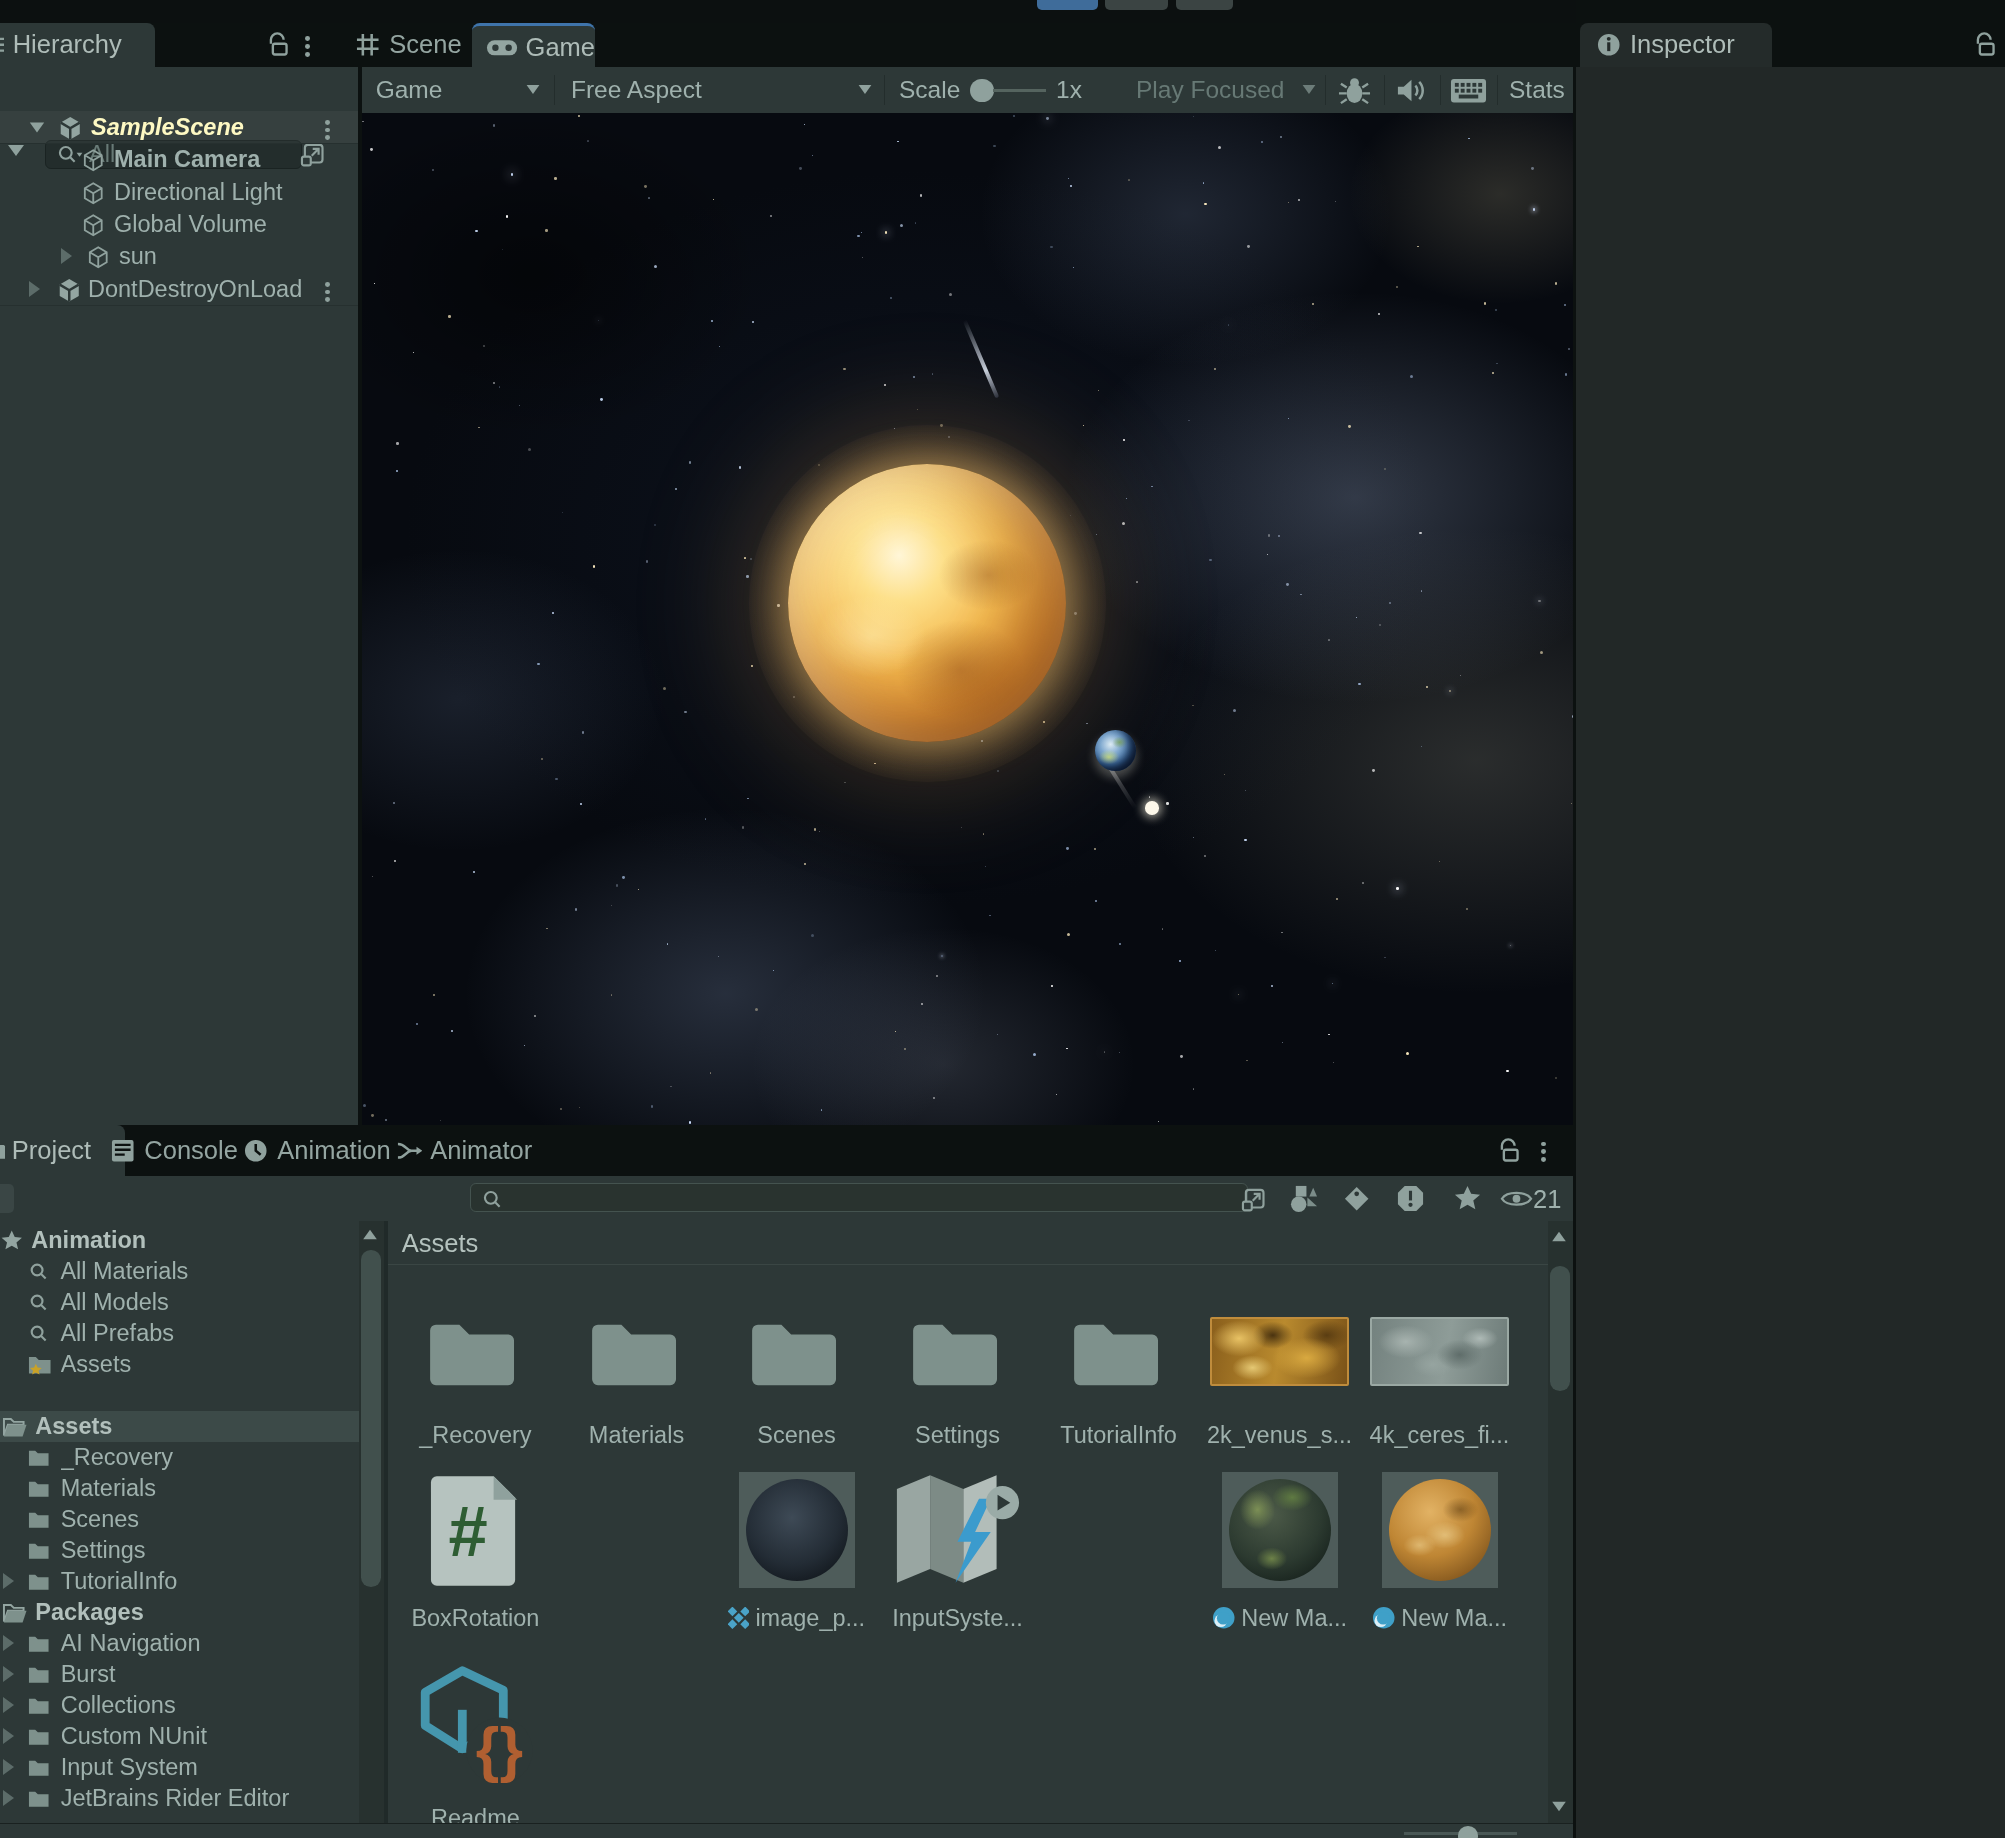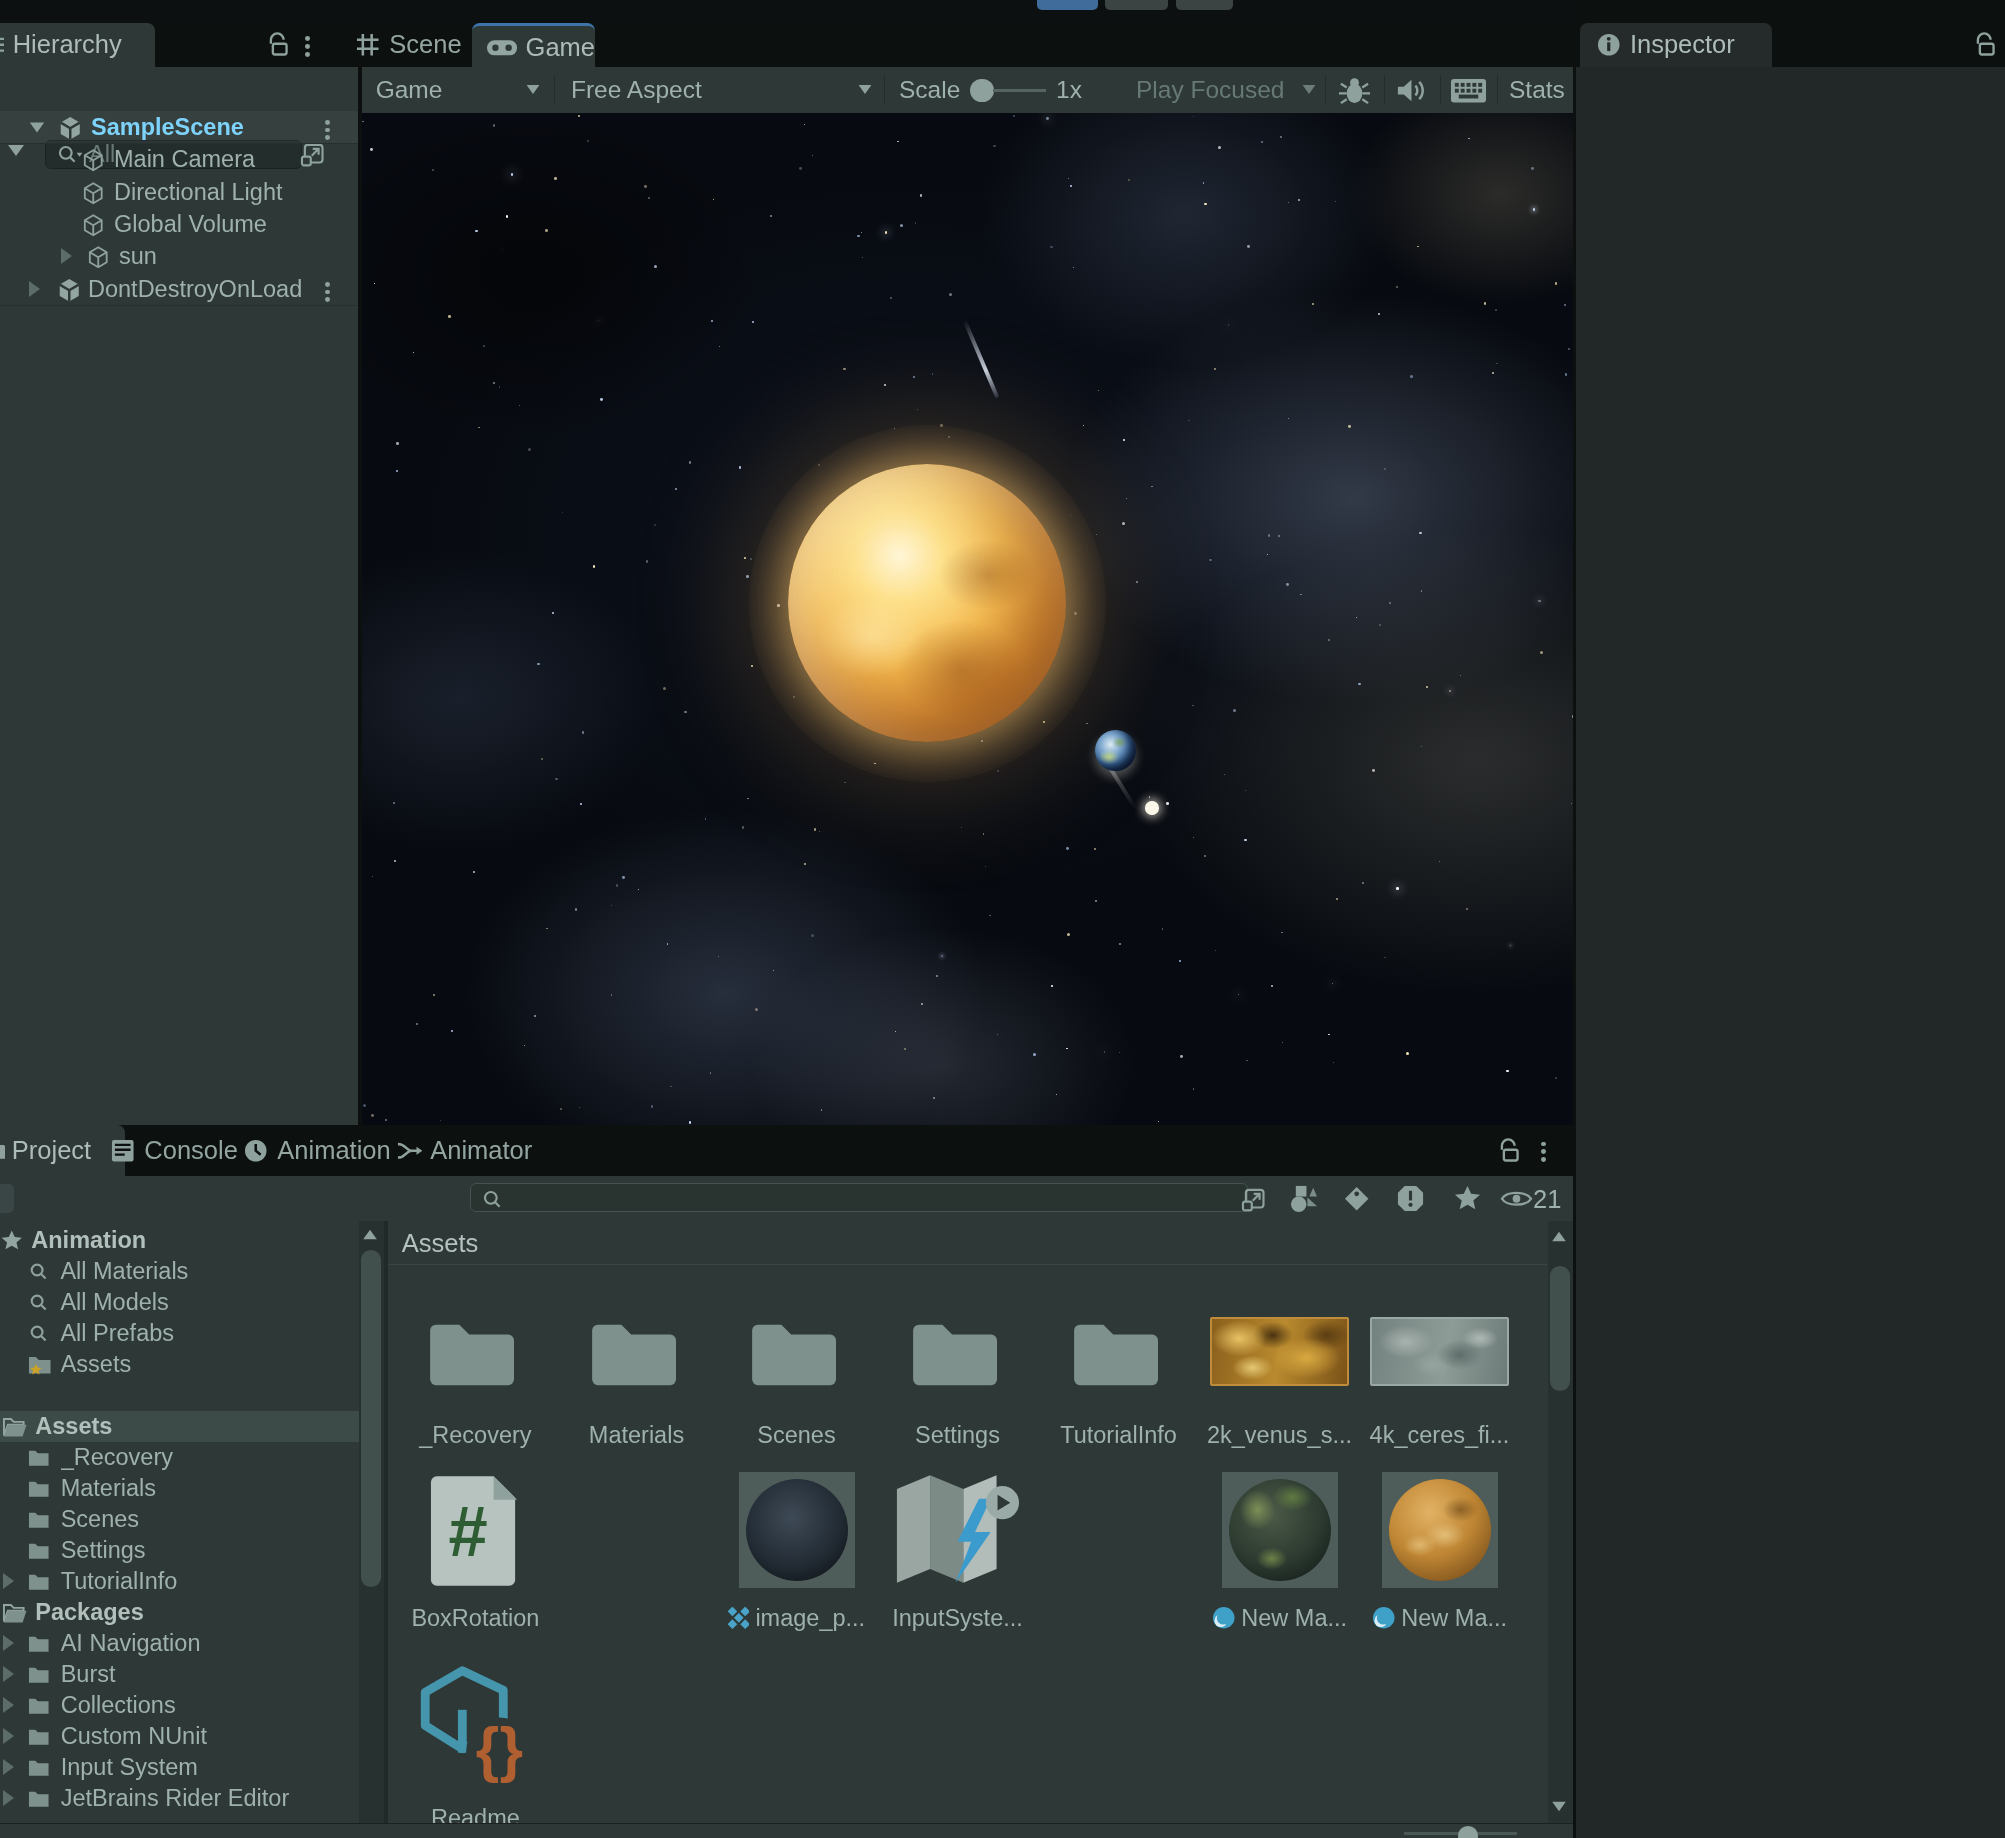--- a/index.html
+++ b/index.html
@@ -120,28 +120,28 @@
 
     <div class="hrow" style="top:44px;background:rgba(255,255,255,0.045);border-bottom:1px solid #26302f;">
       <span class="abs" style="left:29px;">
           <div class="tri-d" style="transform:scale(0.9);"></div>
         </span>
       <span class="abs" style="left:57px;top:3.9px;">
         <svg width="26.5" height="26.5" viewBox="0 0 32 32">
             <path d="M16 2.5 27.5 9.2V22.8L16 29.5 4.5 22.8V9.2Z" fill="#93a5a1"></path>
             <path d="M16 29.5V16M16 16 27.5 9.2M16 16 4.5 9.2" stroke="#2d3837" stroke-width="3"></path>
           </svg></span>
-      <span class="lbl" style="margin-left:91px;font-weight:bold;color:#7dd3fc;">SampleScene</span>
+      <span class="lbl" style="margin-left:91px;font-weight:bold;color:#fef9c3;font-style:italic;">SampleScene</span>
       <span class="abs kebab" style="left:325px;top:5.9px;">
           <i></i>
           <i></i>
           <i></i>
         </span>
     </div>
-    <div class="hrow" style="top:76px;">
+    <div class="hrow" style="top:76px;font-weight:bold;">
       <span class="abs" style="left:81px;top:4.9px;">
         <svg width="24.5" height="24.5" viewBox="0 0 32 32">
             <path d="M16 3 27 9.5V22.5L16 29 5 22.5V9.5Z M16 29V16M16 16 27 9.5M16 16 5 9.5" fill="none" stroke="#8fa19d" stroke-width="2.4"></path>
           </svg></span>
       <span class="lbl" style="margin-left:114px;">Main Camera</span>
     </div>
     <div class="hrow" style="top:109px;">
       <span class="abs" style="left:81px;top:4.9px;">
         <svg width="24.5" height="24.5" viewBox="0 0 32 32">
             <path d="M16 3 27 9.5V22.5L16 29 5 22.5V9.5Z M16 29V16M16 16 27 9.5M16 16 5 9.5" fill="none" stroke="#8fa19d" stroke-width="2.4"></path>

